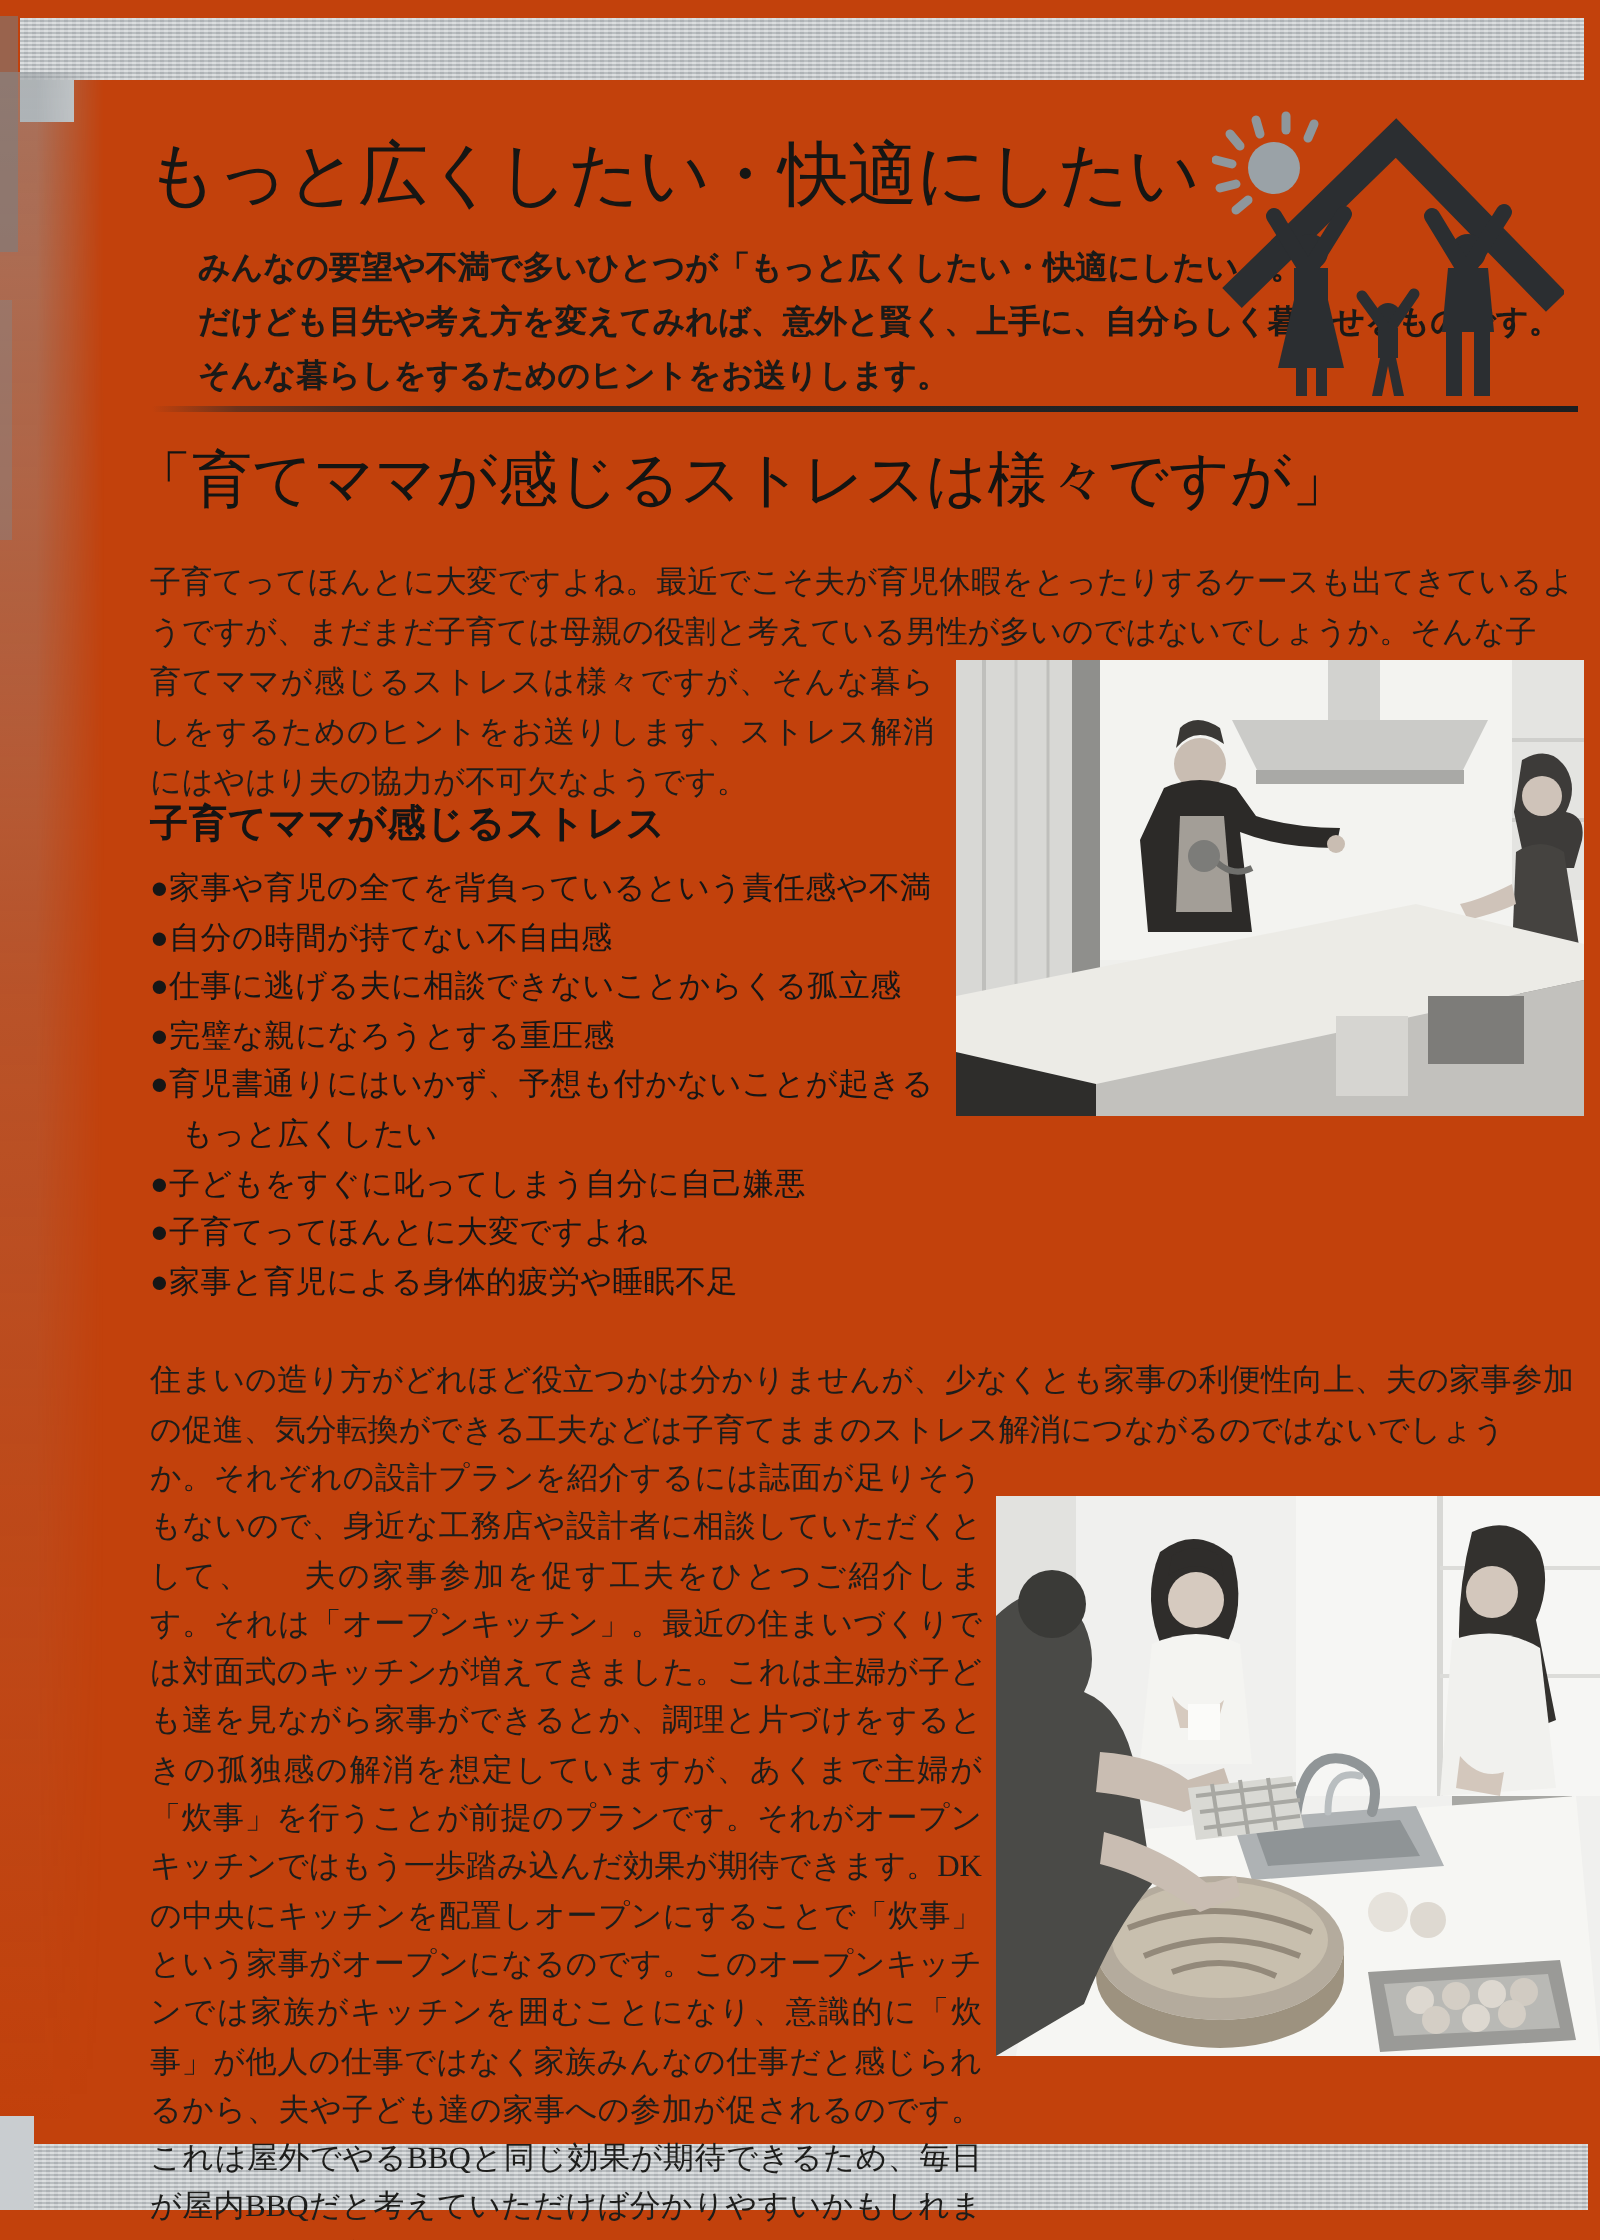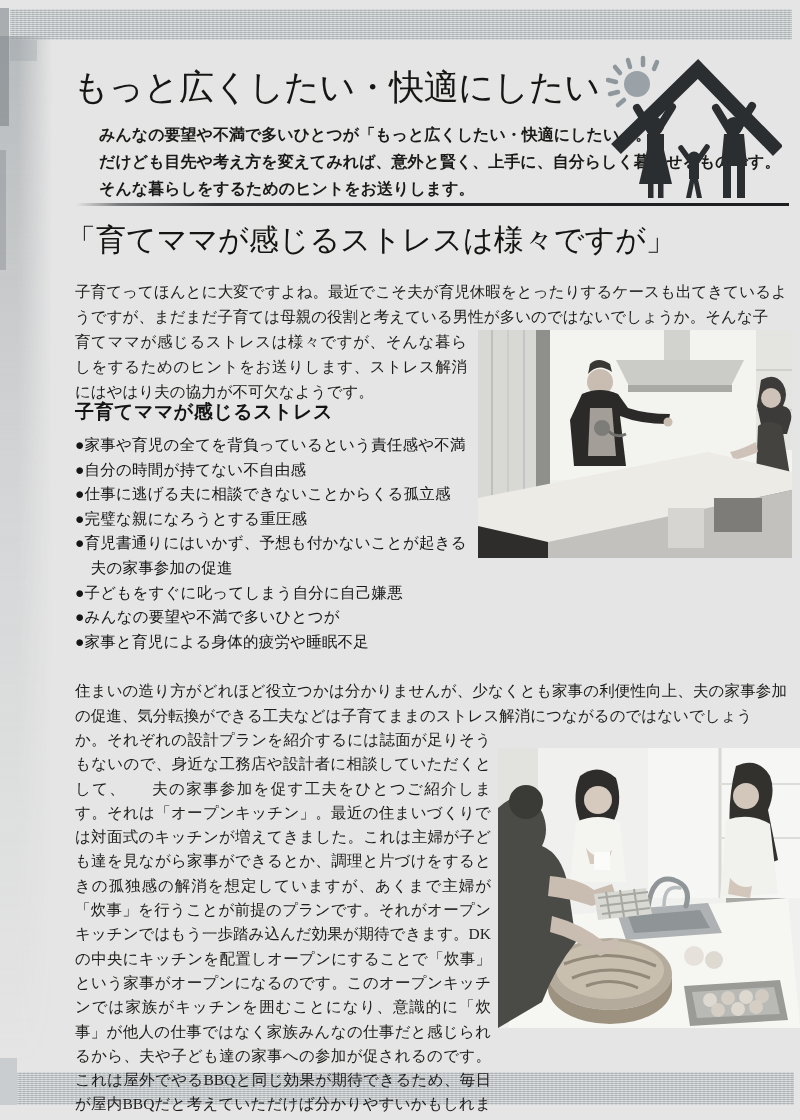--- a/index.html
+++ b/index.html
@@ -1,18 +1,18 @@
 <!DOCTYPE html>
 <html><head>
 <meta charset="utf-8">
 <style>
   html,body{margin:0;padding:0;background:#ffffff;}
   .canvas{
     position:relative;width:800px;height:1120px;overflow:hidden;
-    background:#e5e5e5;
+    background:#c2410c;
     font-family:"Liberation Serif","DejaVu Serif",serif;
     color:#1d1d1b;
   }
   
   .scan-bar{
     position:absolute;background:#c3c7ca;
     background-image:repeating-linear-gradient(0deg, rgba(255,255,255,.35) 0 1px, rgba(108,114,118,.18) 1px 2px),
                      repeating-linear-gradient(90deg, rgba(255,255,255,.12) 0 2px, rgba(120,126,130,.10) 2px 4px);
   }
   .scan-bar.top{left:10px;top:9px;width:782px;height:31px;}
@@ -175,23 +175,23 @@
     <rect x="190" y="178" width="36" height="40" fill="#d6d5d1"></rect>
   </svg>
 
   <div class="stress">
     <div class="heading">子育てママが感じるストレス</div>
     <div class="item">●家事や育児の全てを背負っているという責任感や不満</div>
     <div class="item">●自分の時間が持てない不自由感</div>
     <div class="item">●仕事に逃げる夫に相談できないことからくる孤立感</div>
     <div class="item">●完璧な親になろうとする重圧感</div>
     <div class="item">●育児書通りにはいかず、予想も付かないことが起きる</div>
-    <div class="item">　夫の家事参加の促進</div>
+    <div class="item">　もっと広くしたい</div>
     <div class="item">●子どもをすぐに叱ってしまう自分に自己嫌悪</div>
-    <div class="item">●みんなの要望や不満で多いひとつが</div>
+    <div class="item">●子育てってほんとに大変ですよね</div>
     <div class="item">●家事と育児による身体的疲労や睡眠不足</div>
   </div>
 
   <div class="p2">
     <div class="wide">住まいの造り方がどれほど役立つかは分かりませんが、少なくとも家事の利便性向上、夫の家事参加の促進、気分転換ができる工夫などは子育てままのストレス解消につながるのではないでしょう</div>
     <div class="narrow"><span>か。それぞれの設計プランを紹介するには誌面が足りそうもないので、身近な工務店や設計者に相談していただくとして、</span><span class="u">夫の家事参加を促す工夫をひとつご紹介します</span><span>。それは「オープンキッチン」。最近の住まいづくりでは対面式のキッチンが増えてきました。これは主婦が子ども達を見ながら家事ができるとか、調理と片づけをするときの孤独感の解消を想定していますが、あくまで主婦が「炊事」を行うことが前提のプランです。それがオープンキッチンではもう一歩踏み込んだ効果が期待できます。DKの中央にキッチンを配置しオープンにすることで「炊事」という家事がオープンになるのです。このオープンキッチンでは家族がキッチンを囲むことになり、意識的に「炊事」が他人の仕事ではなく家族みんなの仕事だと感じられるから、夫や子ども達の家事への参加が促されるのです。これは屋外でやるBBQと同じ効果が期待できるため、毎日が屋内BBQだと考えていただけば分かりやすいかもしれません。是非一度体感してみてください。</span></div>
   </div>
 
   <svg class="photo two" viewBox="0 0 302 280">
     <rect width="302" height="280" fill="#f0f0ee"></rect>

